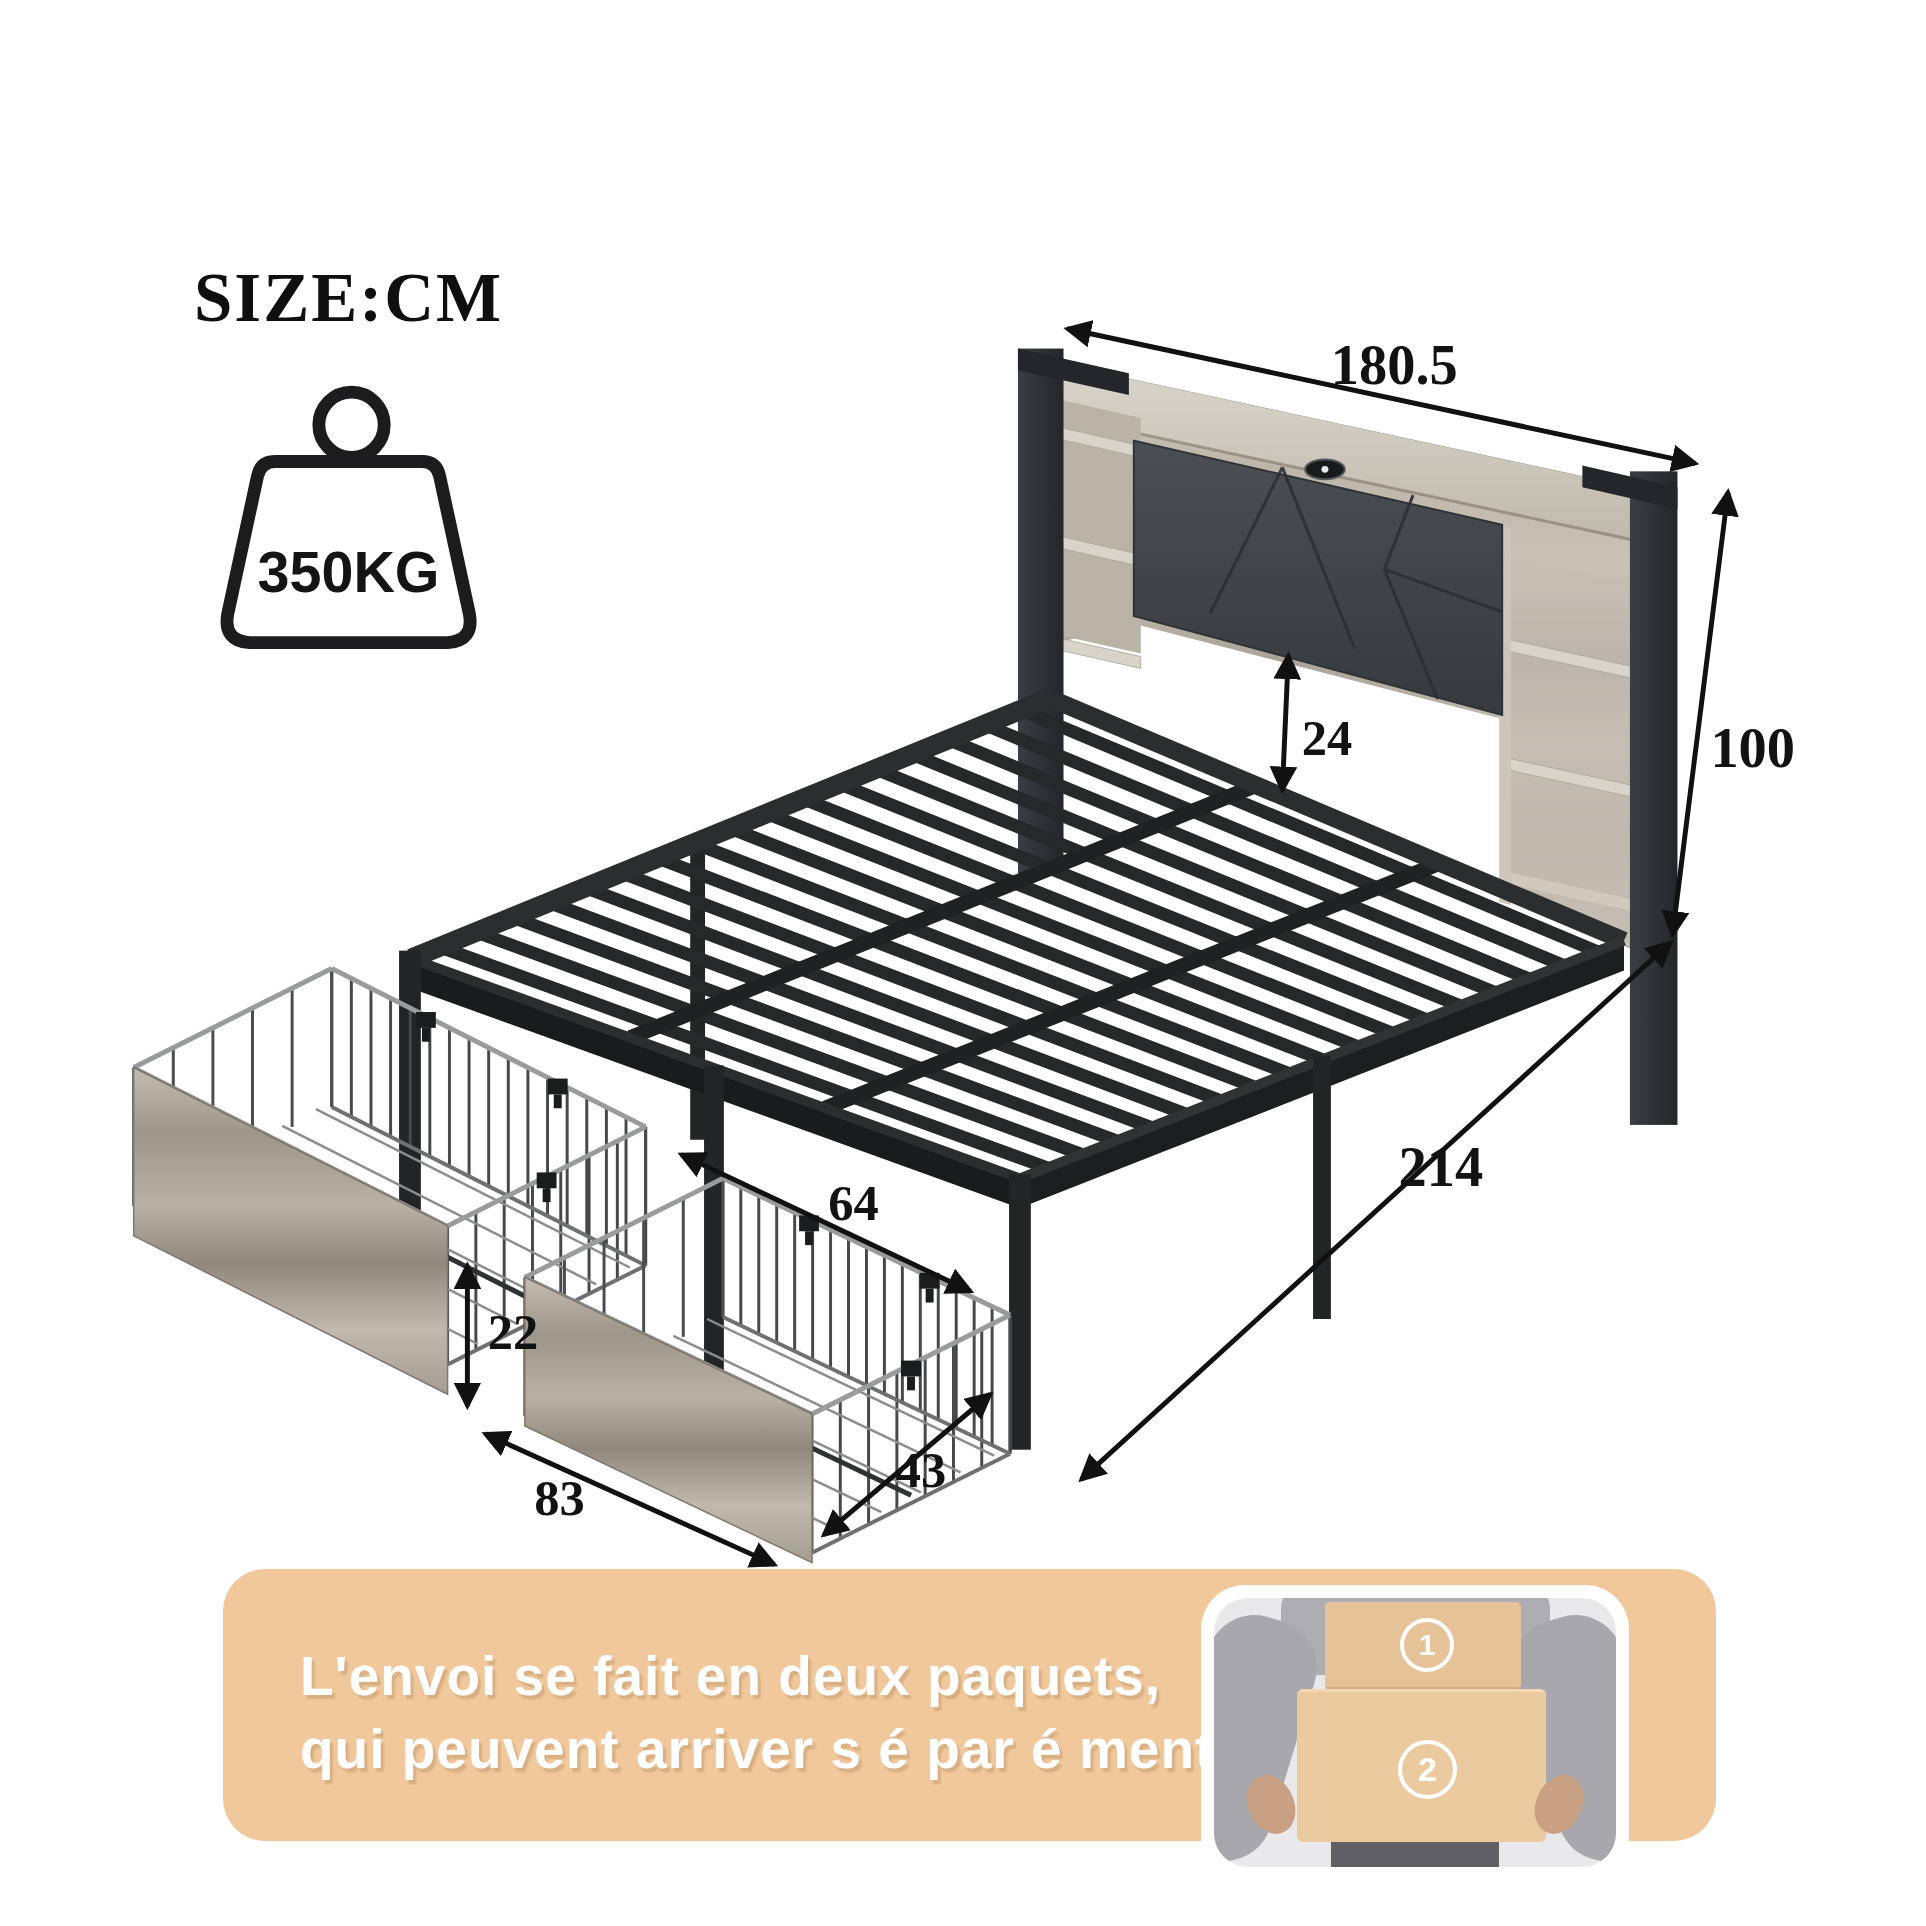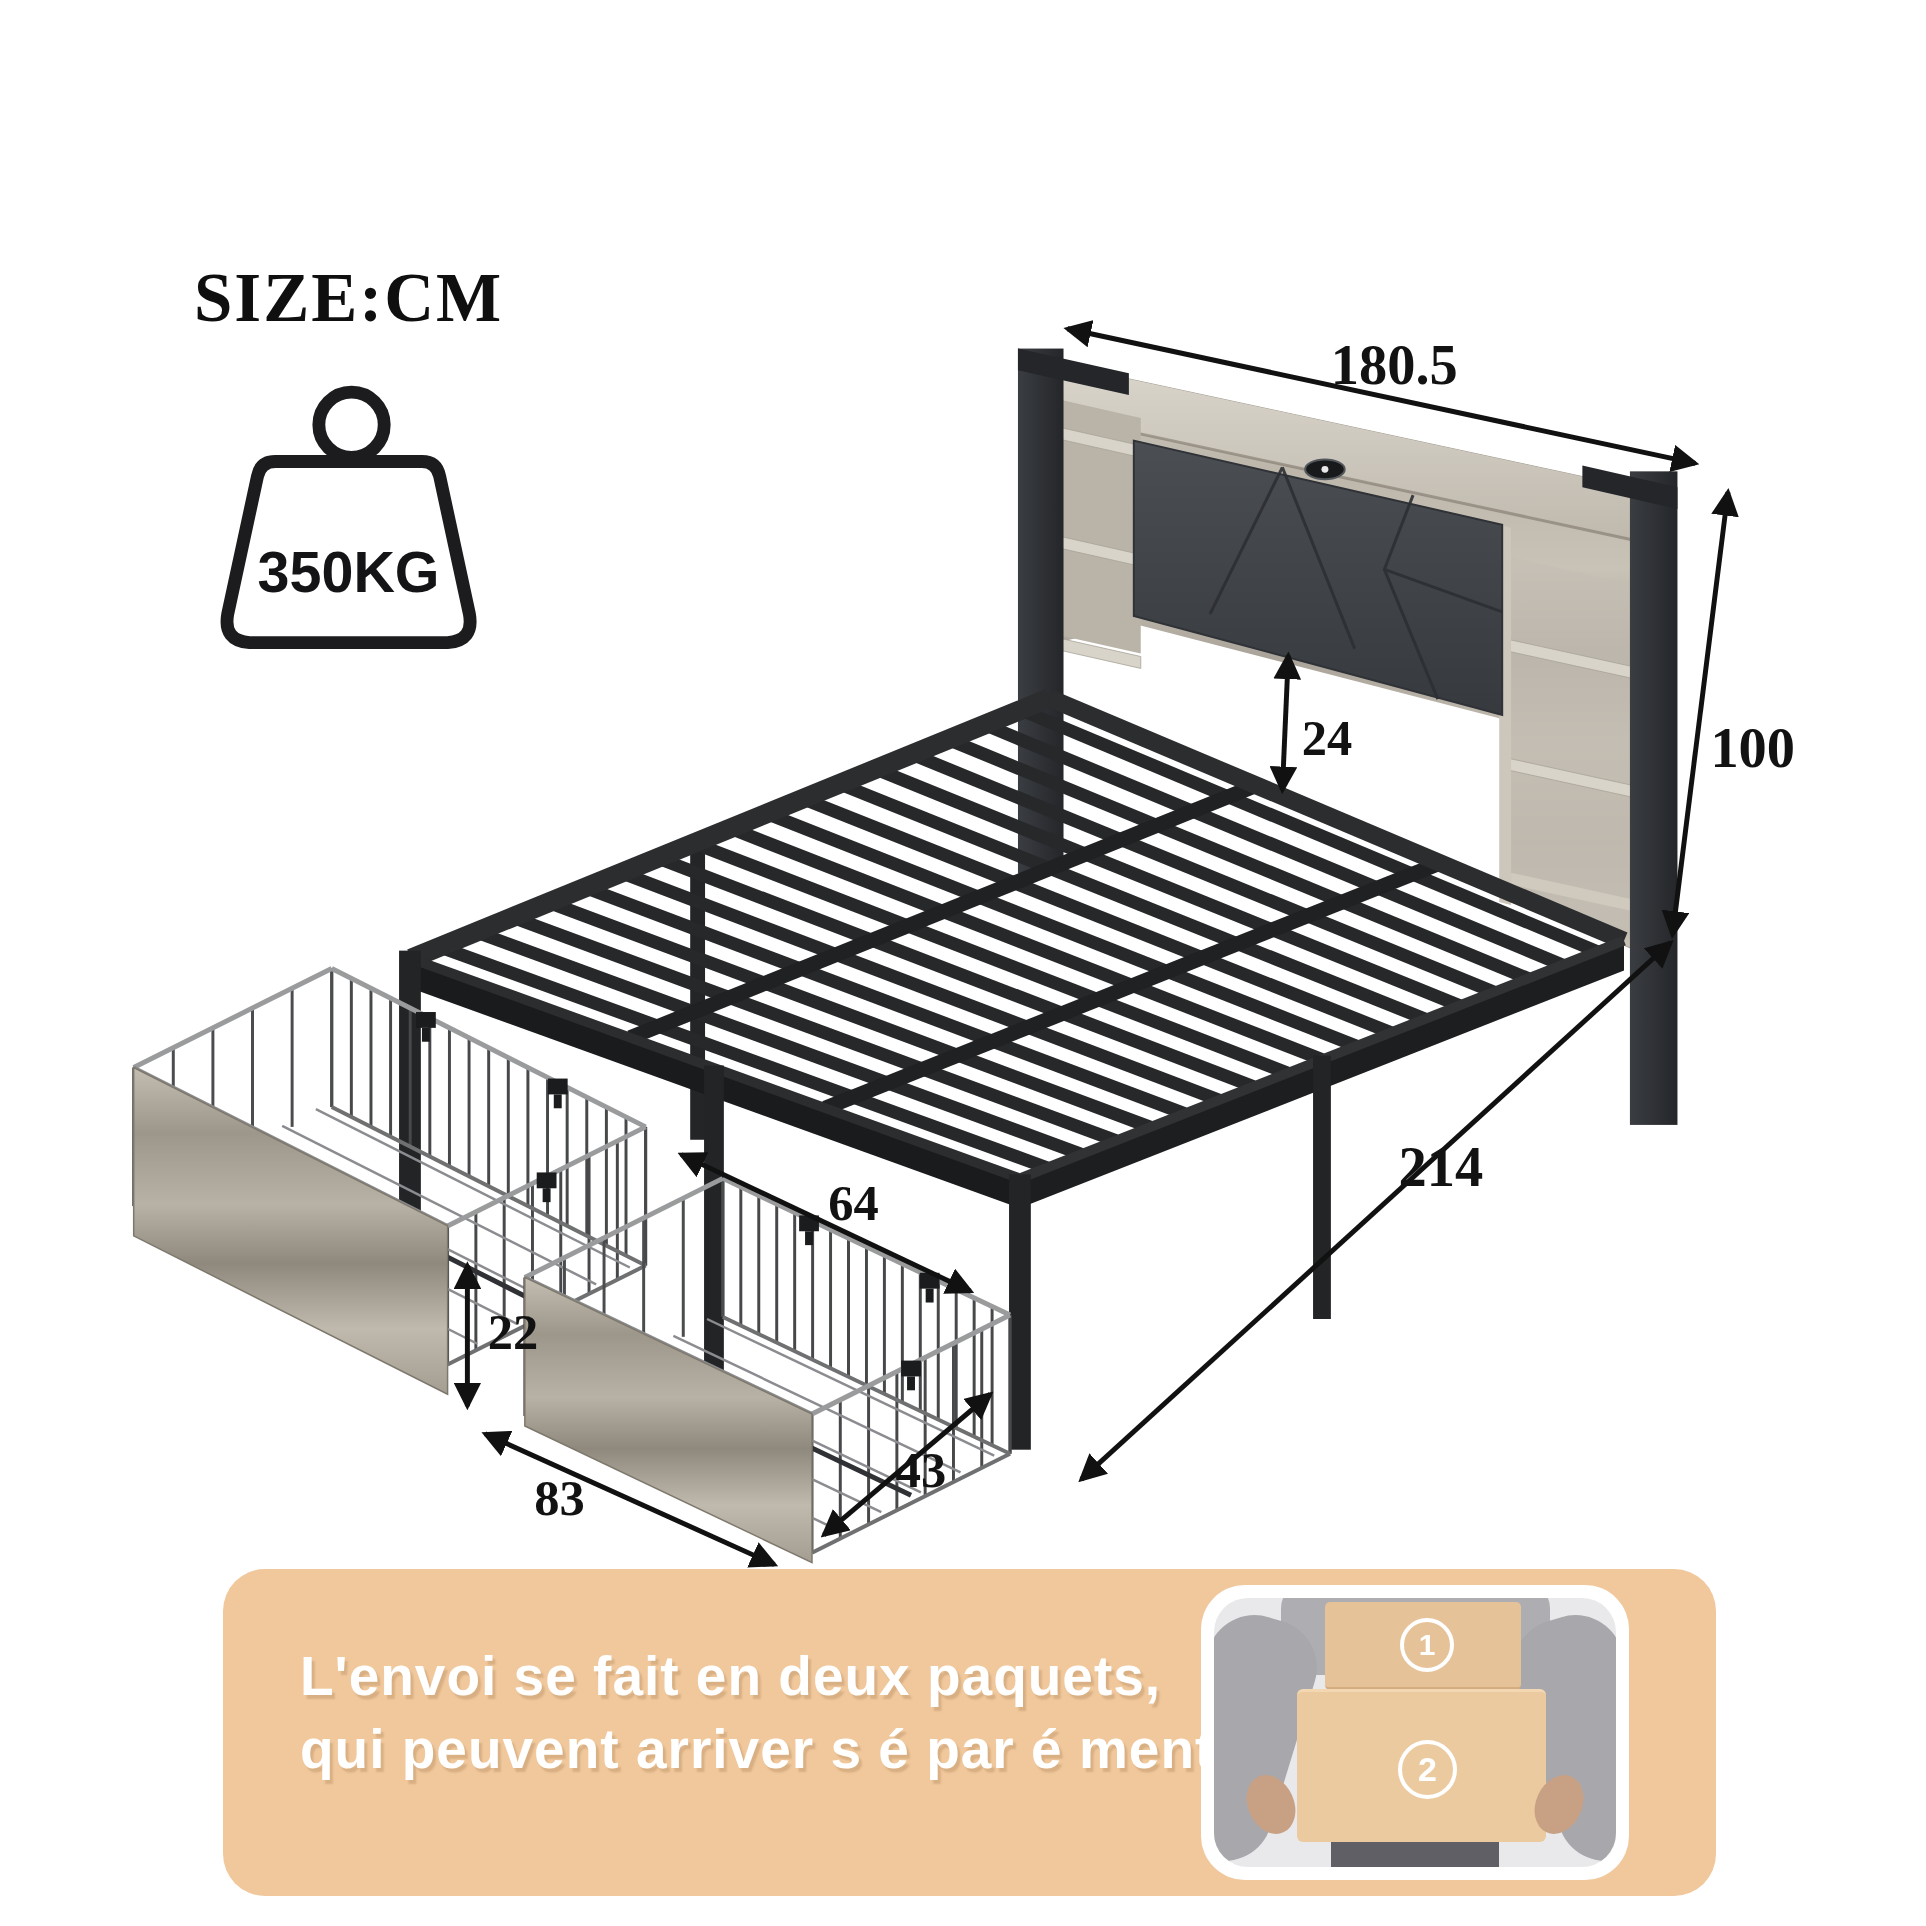--- a/index.html
+++ b/index.html
@@ -5,21 +5,21 @@
   html,body{margin:0;padding:0;background:#ffffff;}
   .canvas{position:relative;width:1927px;height:1927px;background:#ffffff;overflow:hidden;
           font-family:"Liberation Serif","DejaVu Serif",serif;}
   .title{position:absolute;left:194px;top:259px;font-weight:700;font-size:69px;letter-spacing:2px;color:#0f0f10;}
   svg.scene{position:absolute;left:0;top:0;}
   .dim-label{font-family:"Liberation Serif","DejaVu Serif",serif;font-weight:700;fill:#121212;}
   .dim-big{font-size:57px;}
   .dim-small{font-size:51px;}
   .weight-text{font-family:"Liberation Sans","DejaVu Sans",sans-serif;font-weight:700;font-size:58px;fill:#141416;}
   
-  .banner{position:absolute;left:223px;top:1569px;width:1493px;height:327px;background:#f1c89c;border-radius:42px;}
+  .banner{position:absolute;left:223px;top:1569px;width:1493px;height:272px;background:#f1c89c;border-radius:42px;}
   .banner-text{position:absolute;left:77px;top:71px;font-family:"Liberation Sans","DejaVu Sans",sans-serif;
                font-weight:700;font-size:55px;line-height:73px;color:#ffffff;letter-spacing:1px;
                text-shadow:3px 4px 2px rgba(170,128,84,.35);white-space:nowrap;}
   .photo{position:absolute;left:978px;top:16px;width:428px;height:295px;background:#ffffff;border-radius:44px;padding:0;}
   .photo-img{position:absolute;left:13px;top:13px;width:402px;height:269px;background:#e9e9ec;border-radius:34px;overflow:hidden;}
   .torso{position:absolute;left:67px;top:-14px;width:269px;height:91px;background:#aeaeb2;border-radius:24px;}
   .arm{position:absolute;width:111px;height:248px;background:#a8a8ac;border-radius:48px;top:16px;}
   .arm.left{left:-30px;transform:rotate(17deg);}
   .arm.right{right:-30px;transform:rotate(-17deg);}
   .pants{position:absolute;left:117px;top:226px;width:168px;height:46px;background:#5f5f65;}

